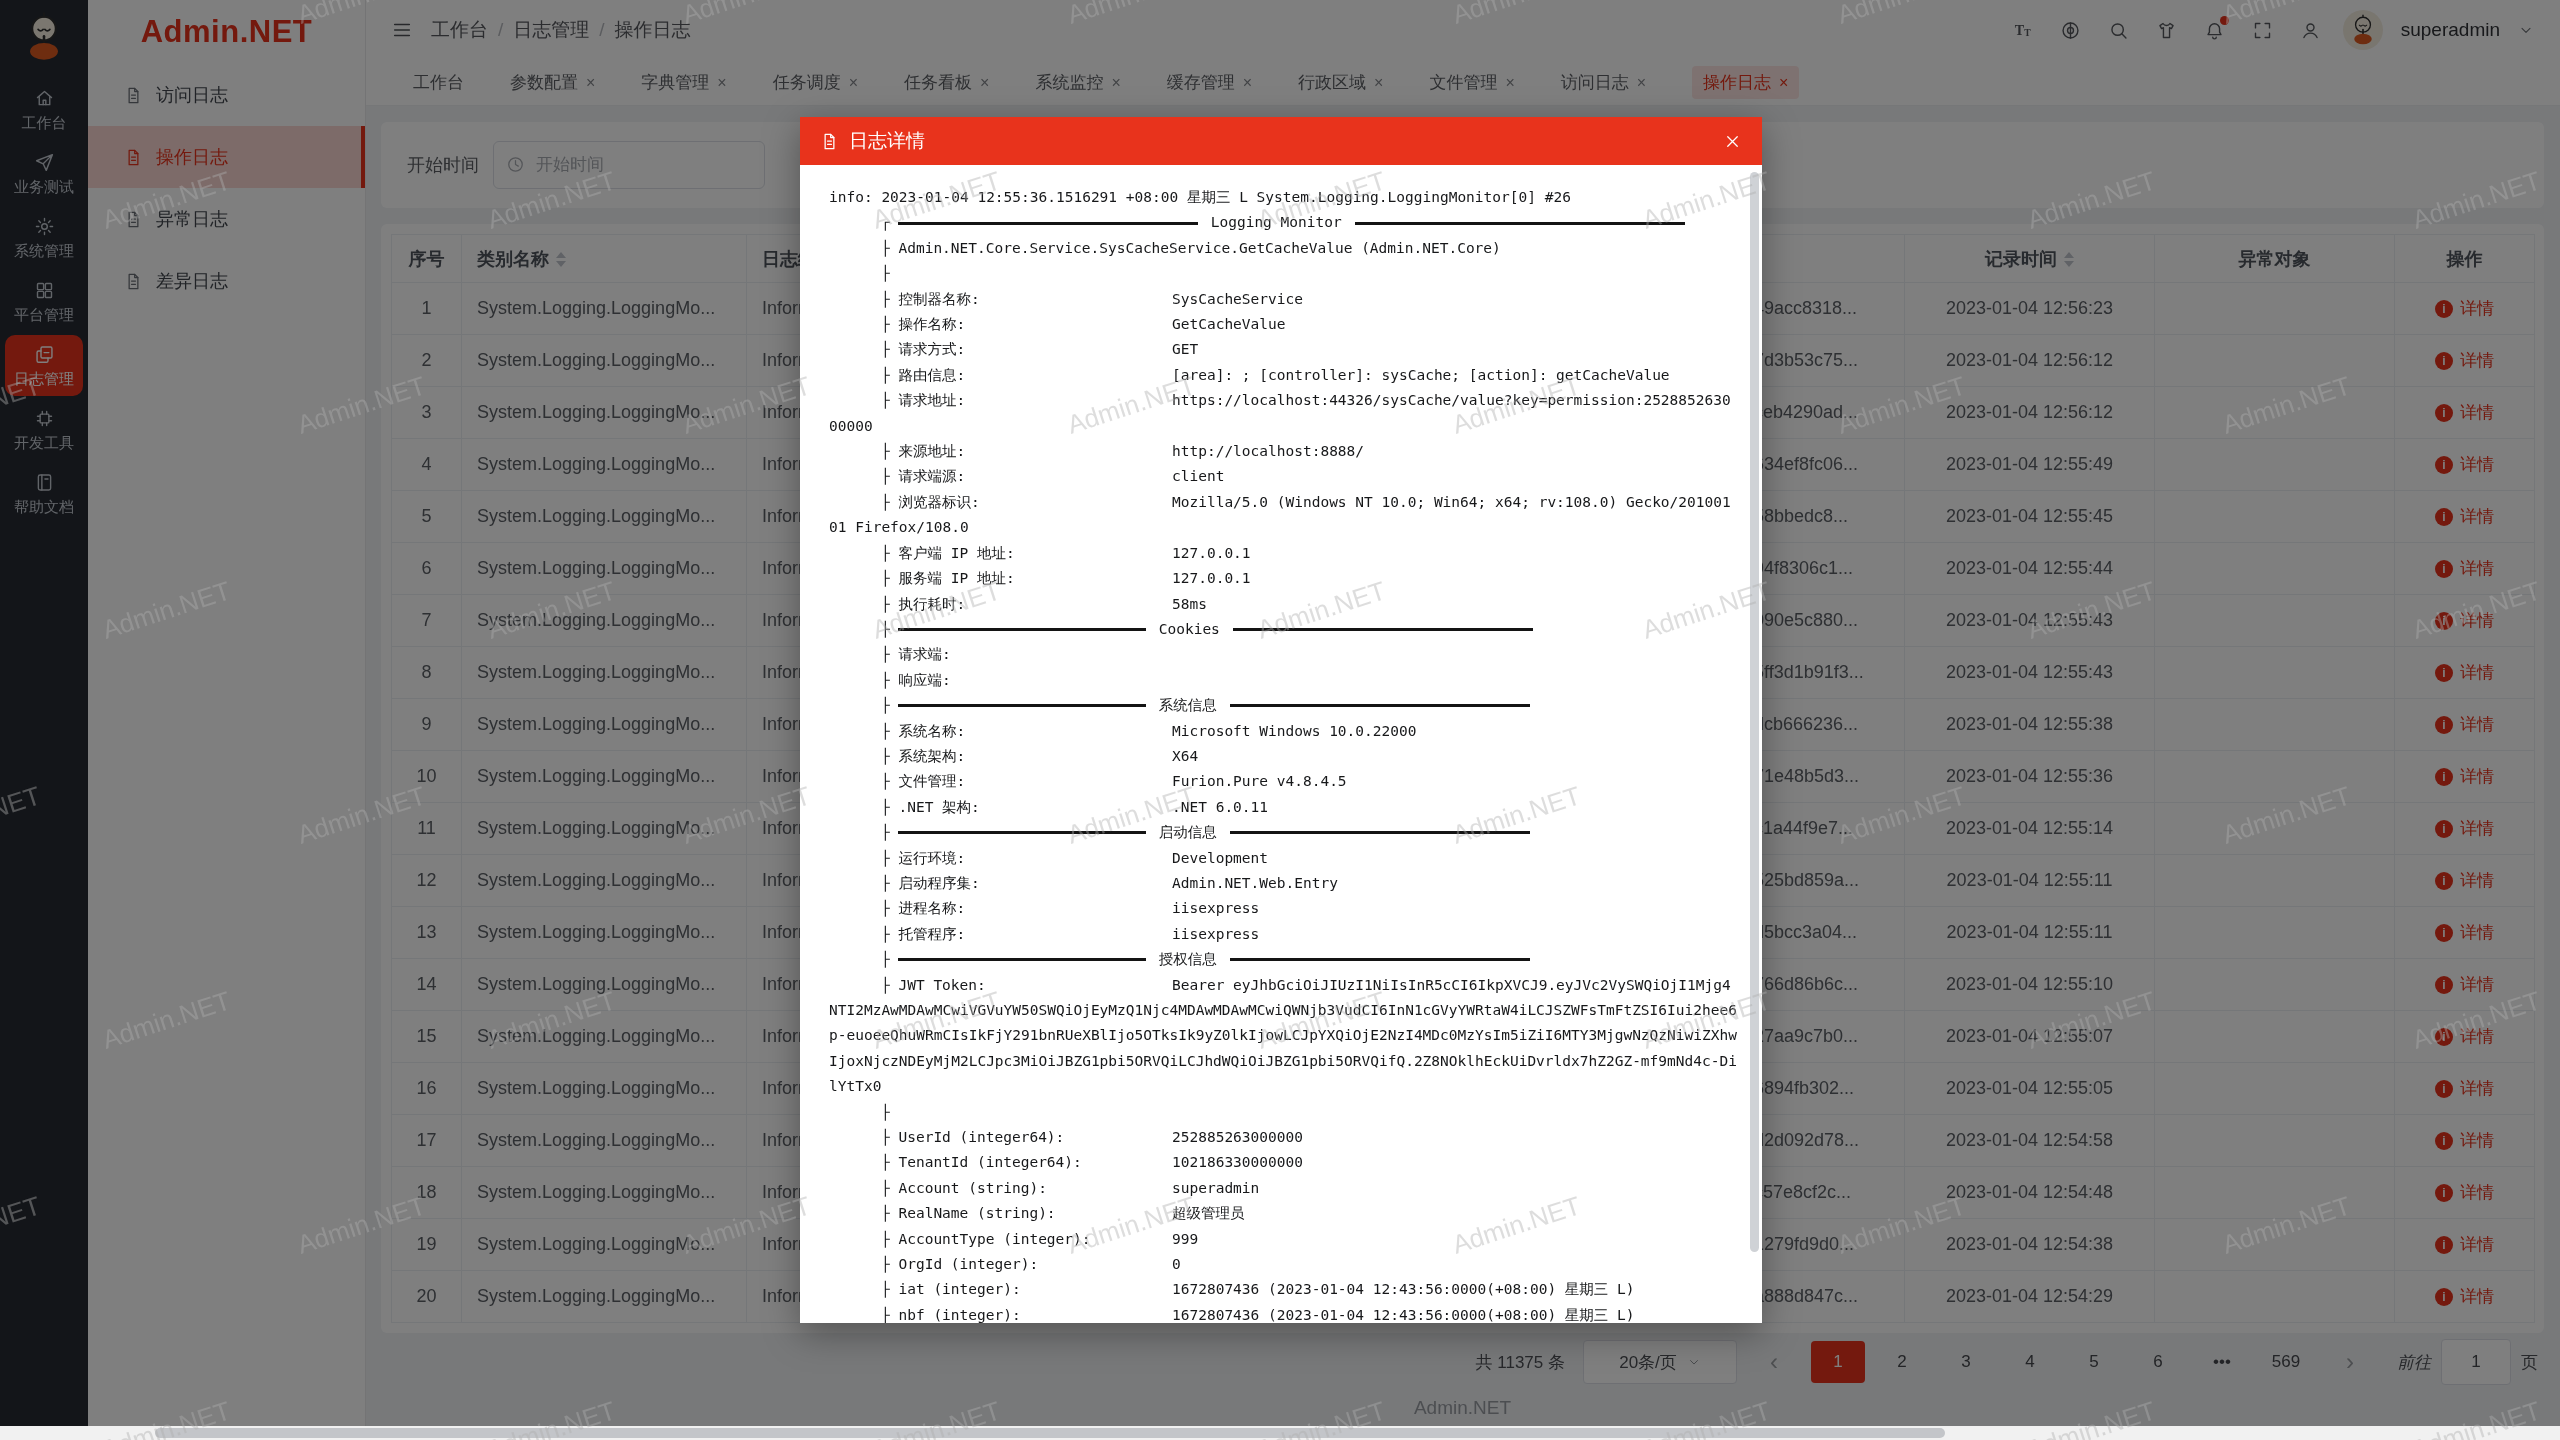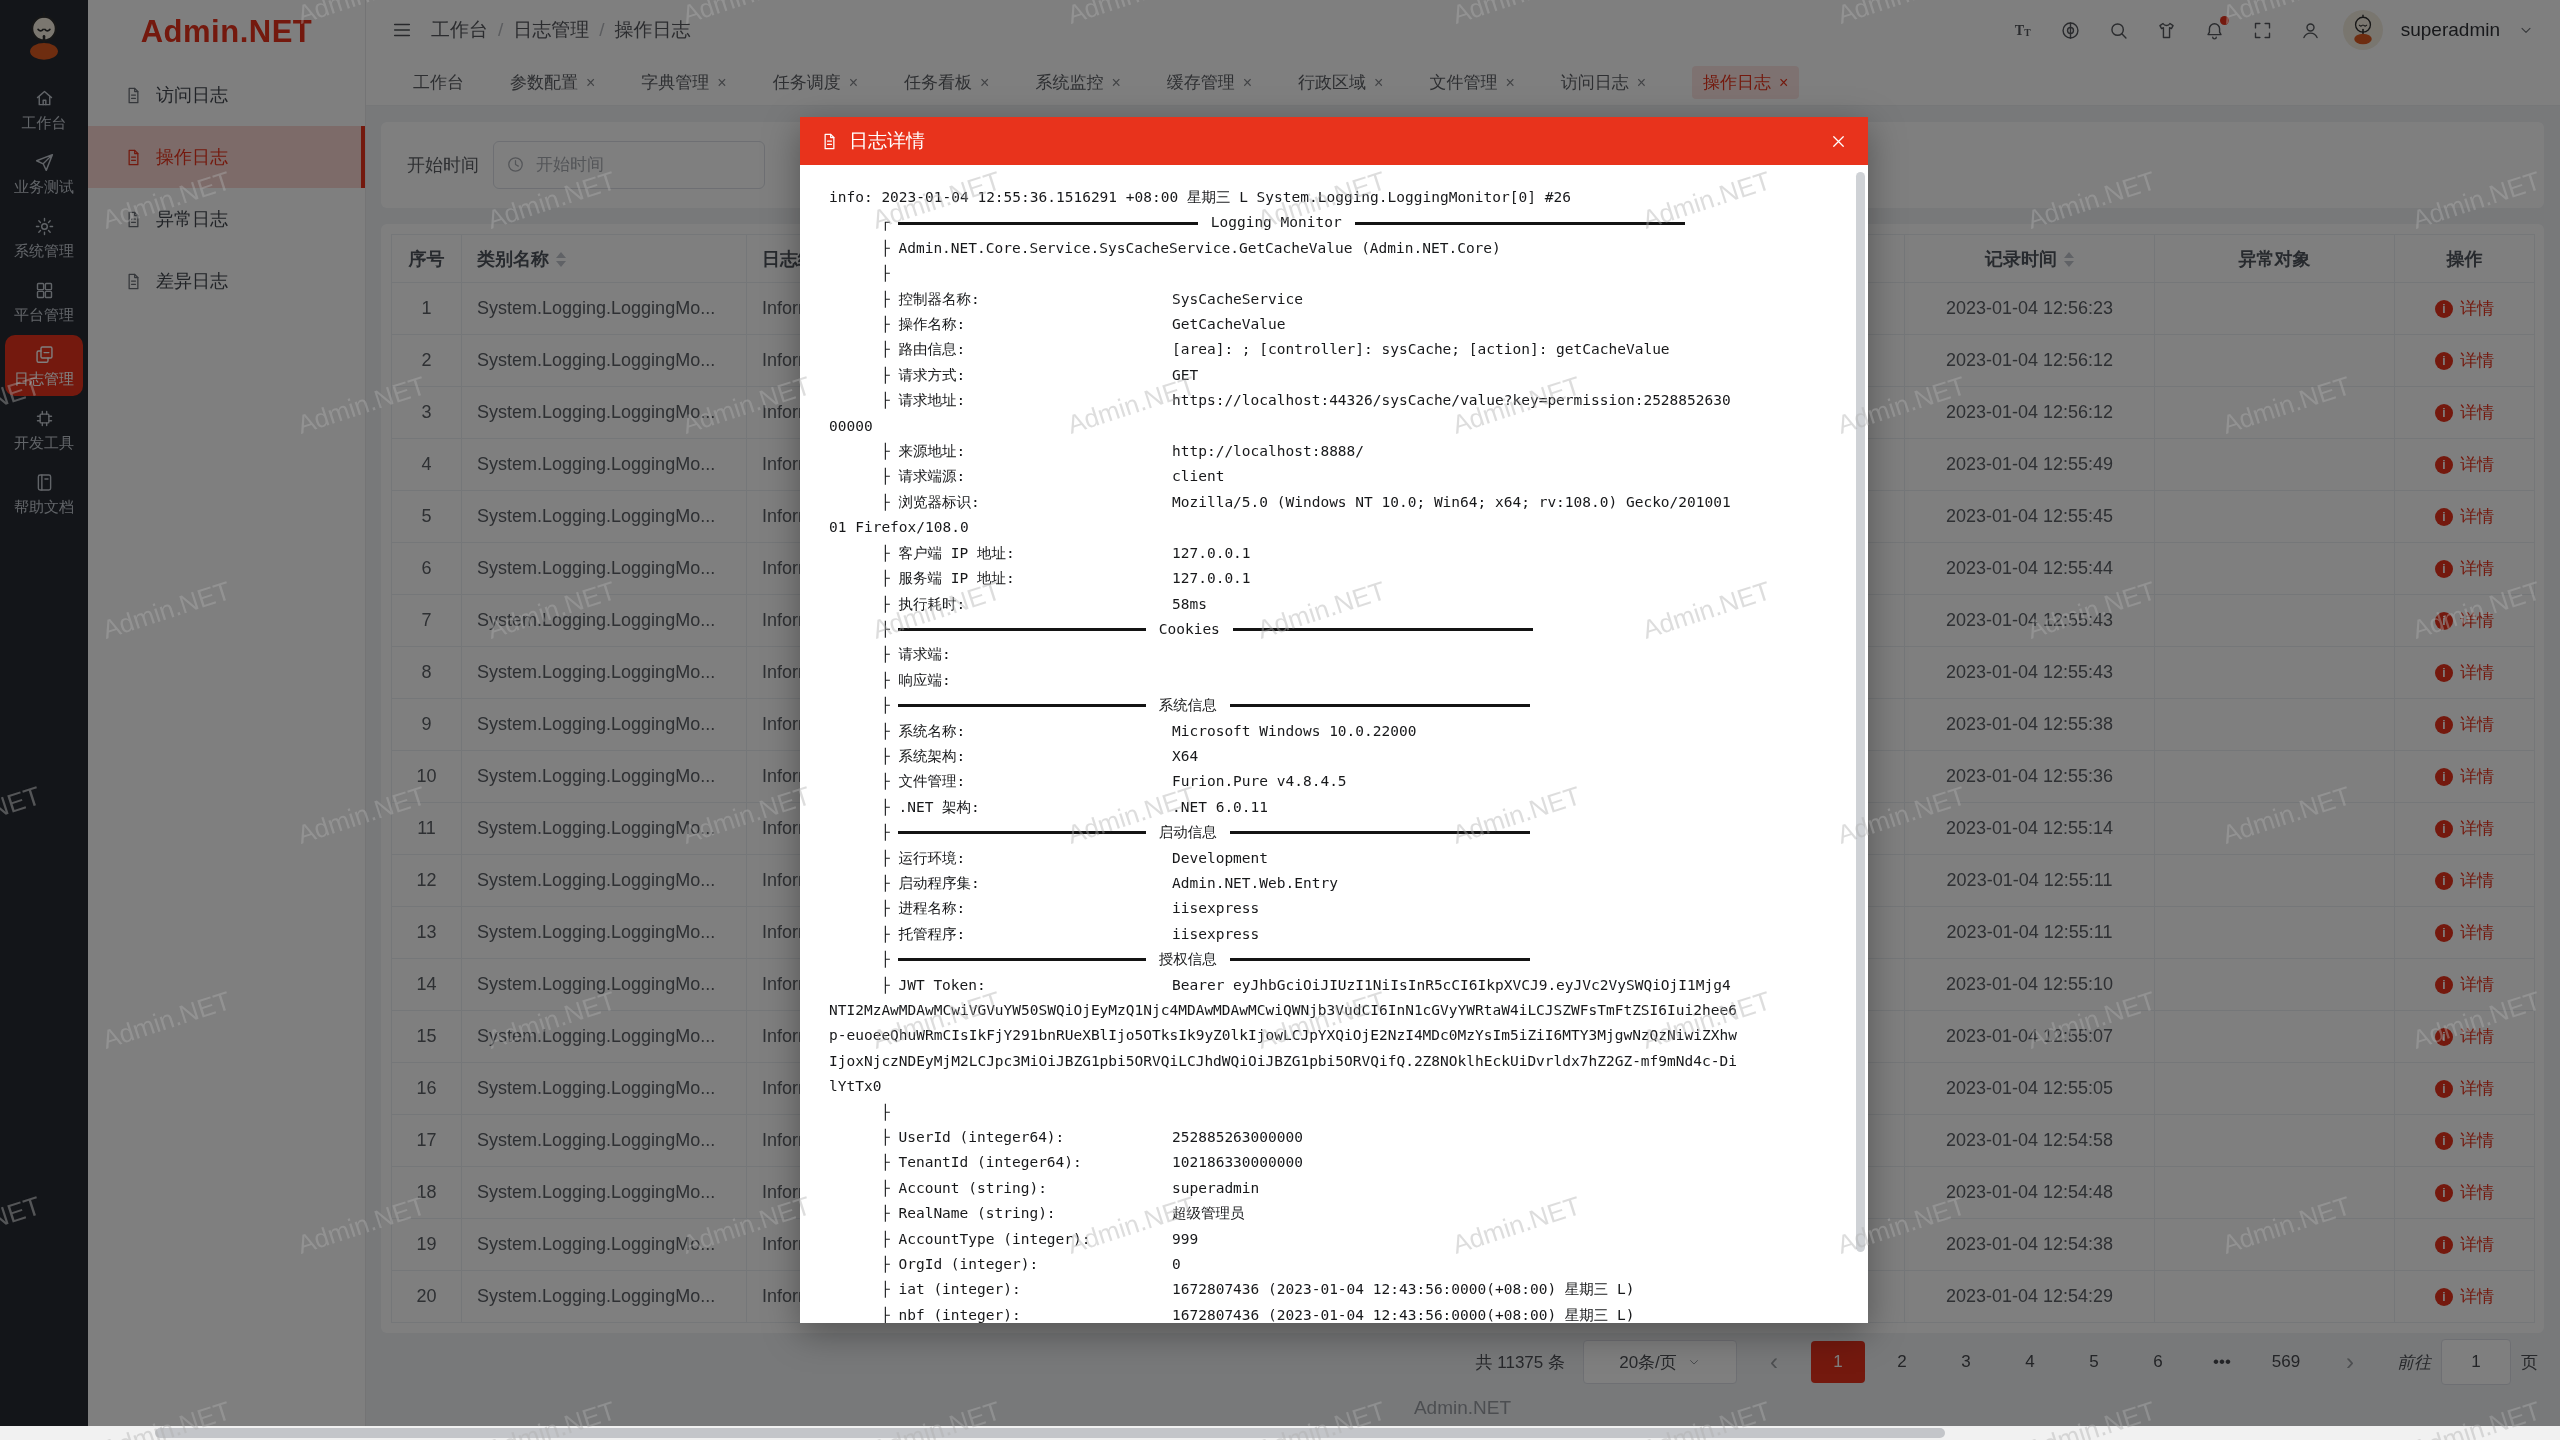--- a/index.html
+++ b/index.html
@@ -88,21 +88,21 @@
   .pg-btn.active{background:var(--accent);color:#fff;}
   .pg-goto-label{margin-left:10px;font-style:italic;}
   .pg-input{width:64px;height:42px;border:1px solid #dcdfe6;border-radius:4px;text-align:center;font-size:17px;
             color:#46494e;outline:none;background:#fff;font-family:"Liberation Sans",sans-serif;}
   
   #footer{text-align:center;flex:none;padding-top:6px;}
   #footer-line1{font-size:19px;color:#999da3;}
   #footer-line2{font-size:17px;color:#a6a9ae;margin-top:10px;}
   
   #overlay{position:absolute;inset:0;background:rgba(0,0,0,.5);z-index:40;}
-  #modal{position:absolute;left:800px;top:117px;width:1068px;height:1206px;background:#fff;z-index:50;
+  #modal{position:absolute;left:800px;top:117px;width:962px;height:1206px;background:#fff;z-index:50;
          box-shadow:0 10px 34px rgba(0,0,0,.35);}
   #modal-header{height:48px;background:var(--accent);color:#fff;display:flex;align-items:center;gap:10px;padding:0 20px;}
   #modal-header .ic{display:flex;}
   #modal-header .ic svg{width:19px;height:19px;}
   #modal-title{font-size:19px;}
   #modal-close{margin-left:auto;cursor:pointer;display:flex;}
   #modal-close svg{width:19px;height:19px;}
   #modal-body{position:absolute;top:48px;left:0;right:0;bottom:0;overflow:hidden;padding:20px 16px 0 29px;
               font-family:"DejaVu Sans Mono",monospace;font-size:14.5px;line-height:25.4px;color:#17181a;}
   .ln{white-space:pre;}
@@ -785,22 +785,22 @@
         </span>
     </div>
     <div id="modal-body">
       <div id="modal-lines">
           <div class="ln r">info: 2023-01-04 12:55:36.1516291 +08:00 星期三 L System.Logging.LoggingMonitor[0] #26</div>
           <div class="ln sep head"><span class="pre">┌</span><i class="bar b1"></i><span class="st">Logging Monitor</span><i class="bar b2"></i></div>
           <div class="ln i">├ Admin.NET.Core.Service.SysCacheService.GetCacheValue (Admin.NET.Core)</div>
           <div class="ln i">├</div>
           <div class="ln k"><span class="lbl">├ 控制器名称:</span><span class="val">SysCacheService</span></div>
           <div class="ln k"><span class="lbl">├ 操作名称:</span><span class="val">GetCacheValue</span></div>
+          <div class="ln k"><span class="lbl">├ 请求方式:</span><span class="val">GET</span></div>
           <div class="ln k"><span class="lbl">├ 路由信息:</span><span class="val">[area]: ; [controller]: sysCache; [action]: getCacheValue</span></div>
-          <div class="ln k"><span class="lbl">├ 请求方式:</span><span class="val">GET</span></div>
           <div class="ln k"><span class="lbl">├ 请求地址:</span><span class="val">https://localhost:44326/sysCache/value?key=permission:2528852630</span></div>
           <div class="ln r">00000</div>
           <div class="ln k"><span class="lbl">├ 来源地址:</span><span class="val">http://localhost:8888/</span></div>
           <div class="ln k"><span class="lbl">├ 请求端源:</span><span class="val">client</span></div>
           <div class="ln k"><span class="lbl">├ 浏览器标识:</span><span class="val">Mozilla/5.0 (Windows NT 10.0; Win64; x64; rv:108.0) Gecko/201001</span></div>
           <div class="ln r">01 Firefox/108.0</div>
           <div class="ln k"><span class="lbl">├ 客户端 IP 地址:</span><span class="val">127.0.0.1</span></div>
           <div class="ln k"><span class="lbl">├ 服务端 IP 地址:</span><span class="val">127.0.0.1</span></div>
           <div class="ln k"><span class="lbl">├ 执行耗时:</span><span class="val">58ms</span></div>
           <div class="ln sep "><span class="pre">├</span><i class="bar b1"></i><span class="st">Cookies</span><i class="bar b2"></i></div>

